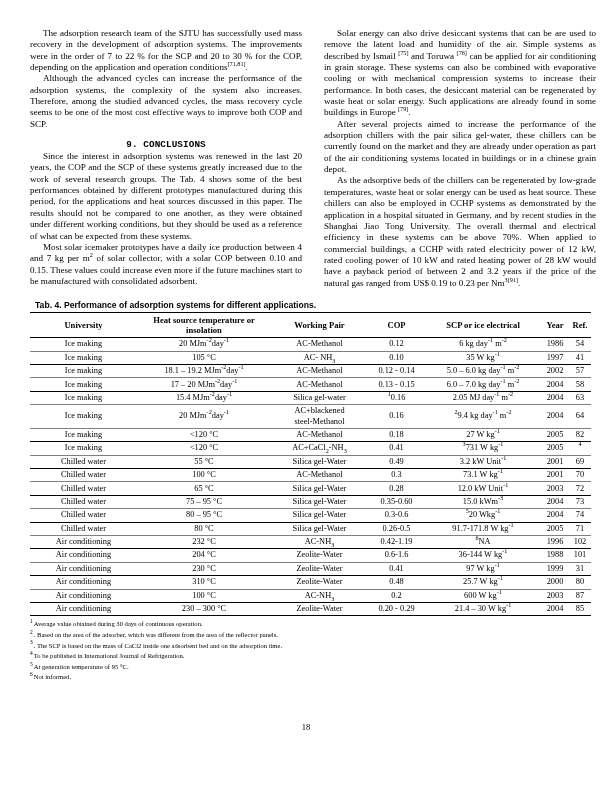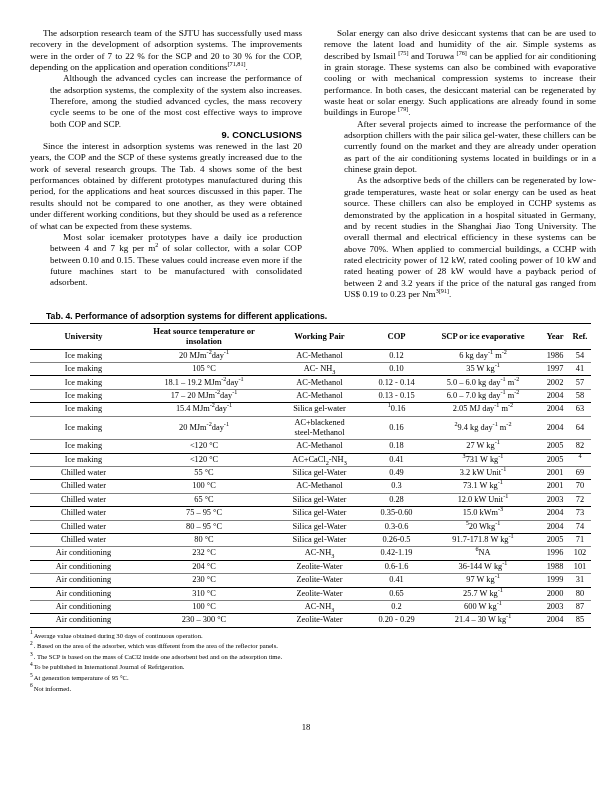--- a/index.html
+++ b/index.html
@@ -34,47 +34,47 @@
     flex: 0 0 272px;
   }
   p.body {
     margin: 0;
     font-size: 9.1px;
     line-height: 11.35px;
     text-align: justify;
     text-indent: 13px;
     hyphens: none;
   }
-  p.body + p.body { margin-top: 0; margin-left: 20px; }
+  p.body + p.body { margin-top: 0; }
   h2.section {
-    font-family: Liberation Sans, sans-serif;
+    font-family: Liberation Mono, monospace;
     font-size: 9.3px;
     font-weight: bold;
-    margin: 0 0 1px 0;
-    text-align: right;
+    margin: 9px 0 1px 0;
+    text-align: center;
     text-indent: 0;
     letter-spacing: 0.1px;
   }
   sup {
     font-size: 6.2px;
     vertical-align: super;
     line-height: 0;
   }
   sub {
     font-size: 6.2px;
     vertical-align: sub;
     line-height: 0;
   }
 
   
   .table-caption {
     font-family: "Liberation Sans", sans-serif;
     font-weight: bold;
     font-size: 8.6px;
-    margin: 11px 0 2px 16px;
+    margin: 11px 0 2px 5px;
   }
   table.perf {
     border-collapse: collapse;
     width: 558px;
     font-size: 8.35px;
     table-layout: fixed;
   }
   table.perf th, table.perf td {
     text-align: center;
     padding: 1.1px 2px;
@@ -171,21 +171,21 @@
     </colgroup>
     <thead>
       <tr class="head-row">
         <th class="rule-top">University</th>
         <th class="rule-top">
           <span>Heat source temperature or</span><br>
           <span>insolation</span>
         </th>
         <th class="rule-top">Working Pair</th>
         <th class="rule-top">COP</th>
-        <th class="rule-top">SCP or ice evaporative</th>
+        <th class="rule-top">SCP or ice electrical</th>
         <th class="rule-top">Year</th>
         <th class="rule-top">Ref.</th>
       </tr>
     </thead>
     <tbody id="table-body">
         <tr class="r-grey">
           <td>Ice making</td>
           <td>20 MJm<sup>-2</sup>day<sup>-1</sup></td>
           <td>AC-Methanol</td>
           <td>0.12</td>
@@ -334,21 +334,21 @@
           <td>Zeolite-Water</td>
           <td>0.41</td>
           <td>97 W kg<sup>-1</sup></td>
           <td>1999</td>
           <td>31</td>
         </tr>
         <tr class="r-grey">
           <td>Air conditioning</td>
           <td>310 °C</td>
           <td>Zeolite-Water</td>
-          <td>0.65</td>
+          <td>0.48</td>
           <td>25.7 W kg<sup>-1</sup></td>
           <td>2000</td>
           <td>80</td>
         </tr>
         <tr class="r-black">
           <td>Air conditioning</td>
           <td>100 °C</td>
           <td>AC-NH<sub>3</sub></td>
           <td>0.2</td>
           <td>600 W kg<sup>-1</sup></td>

